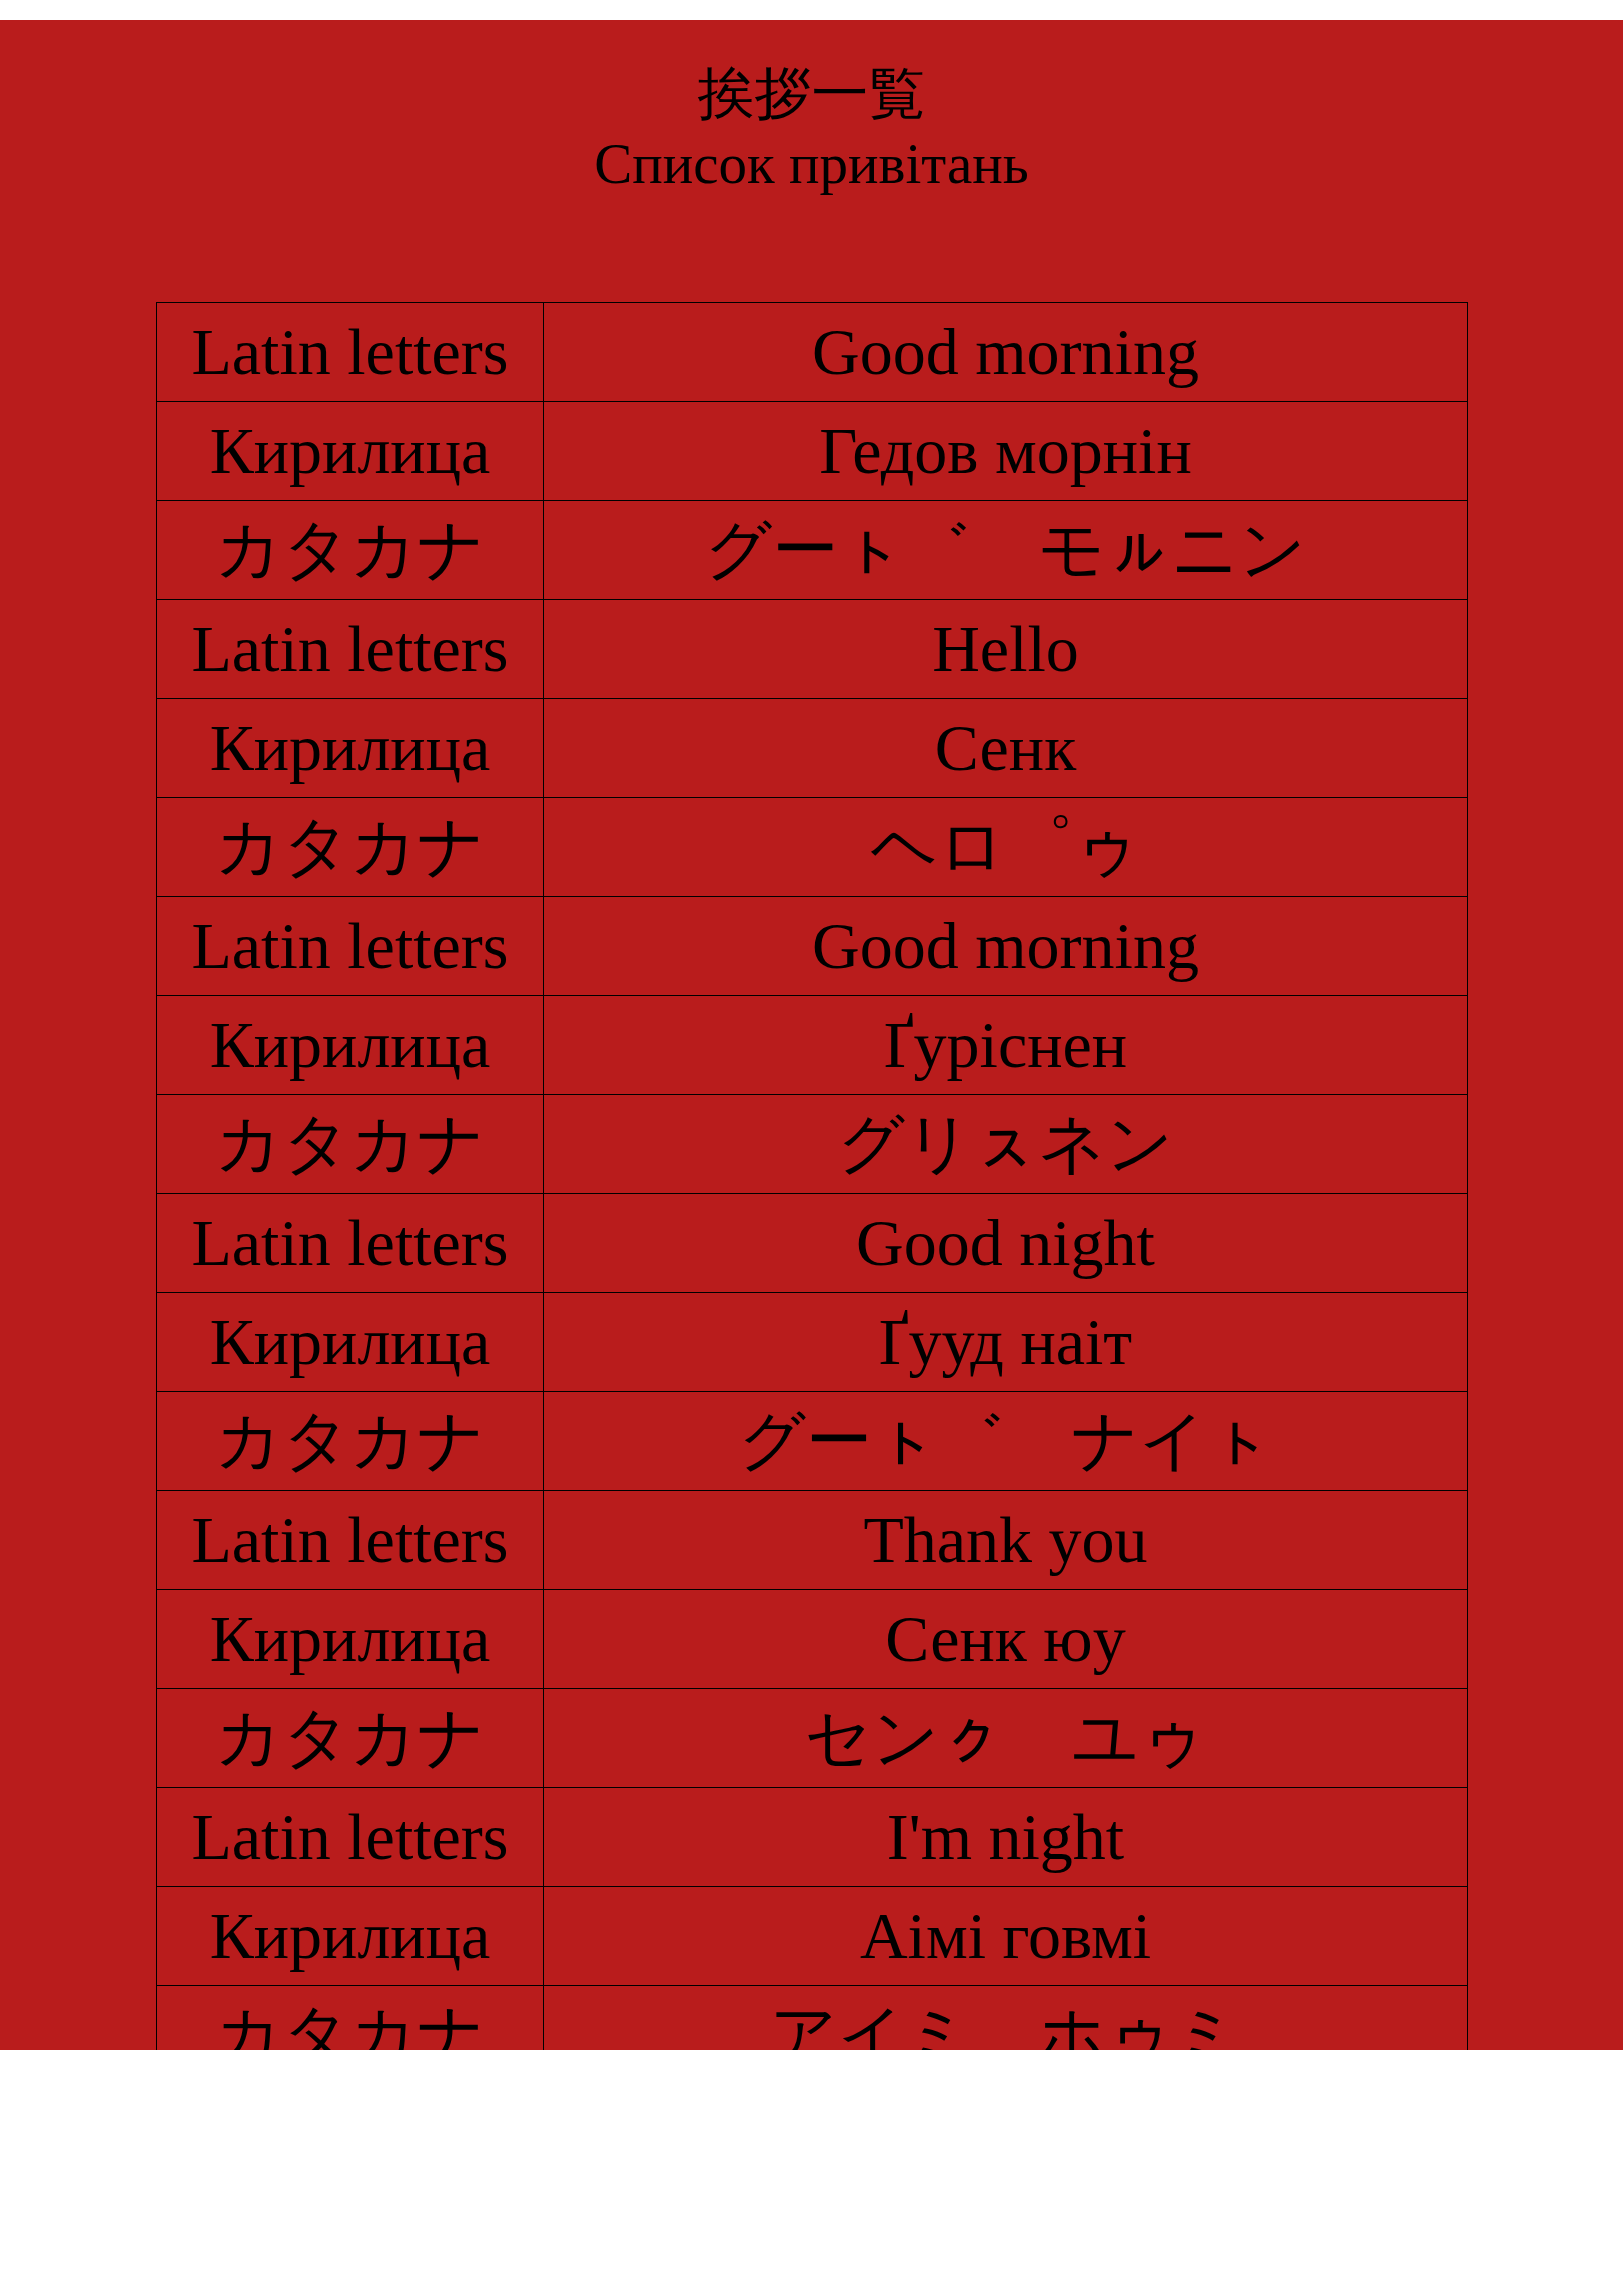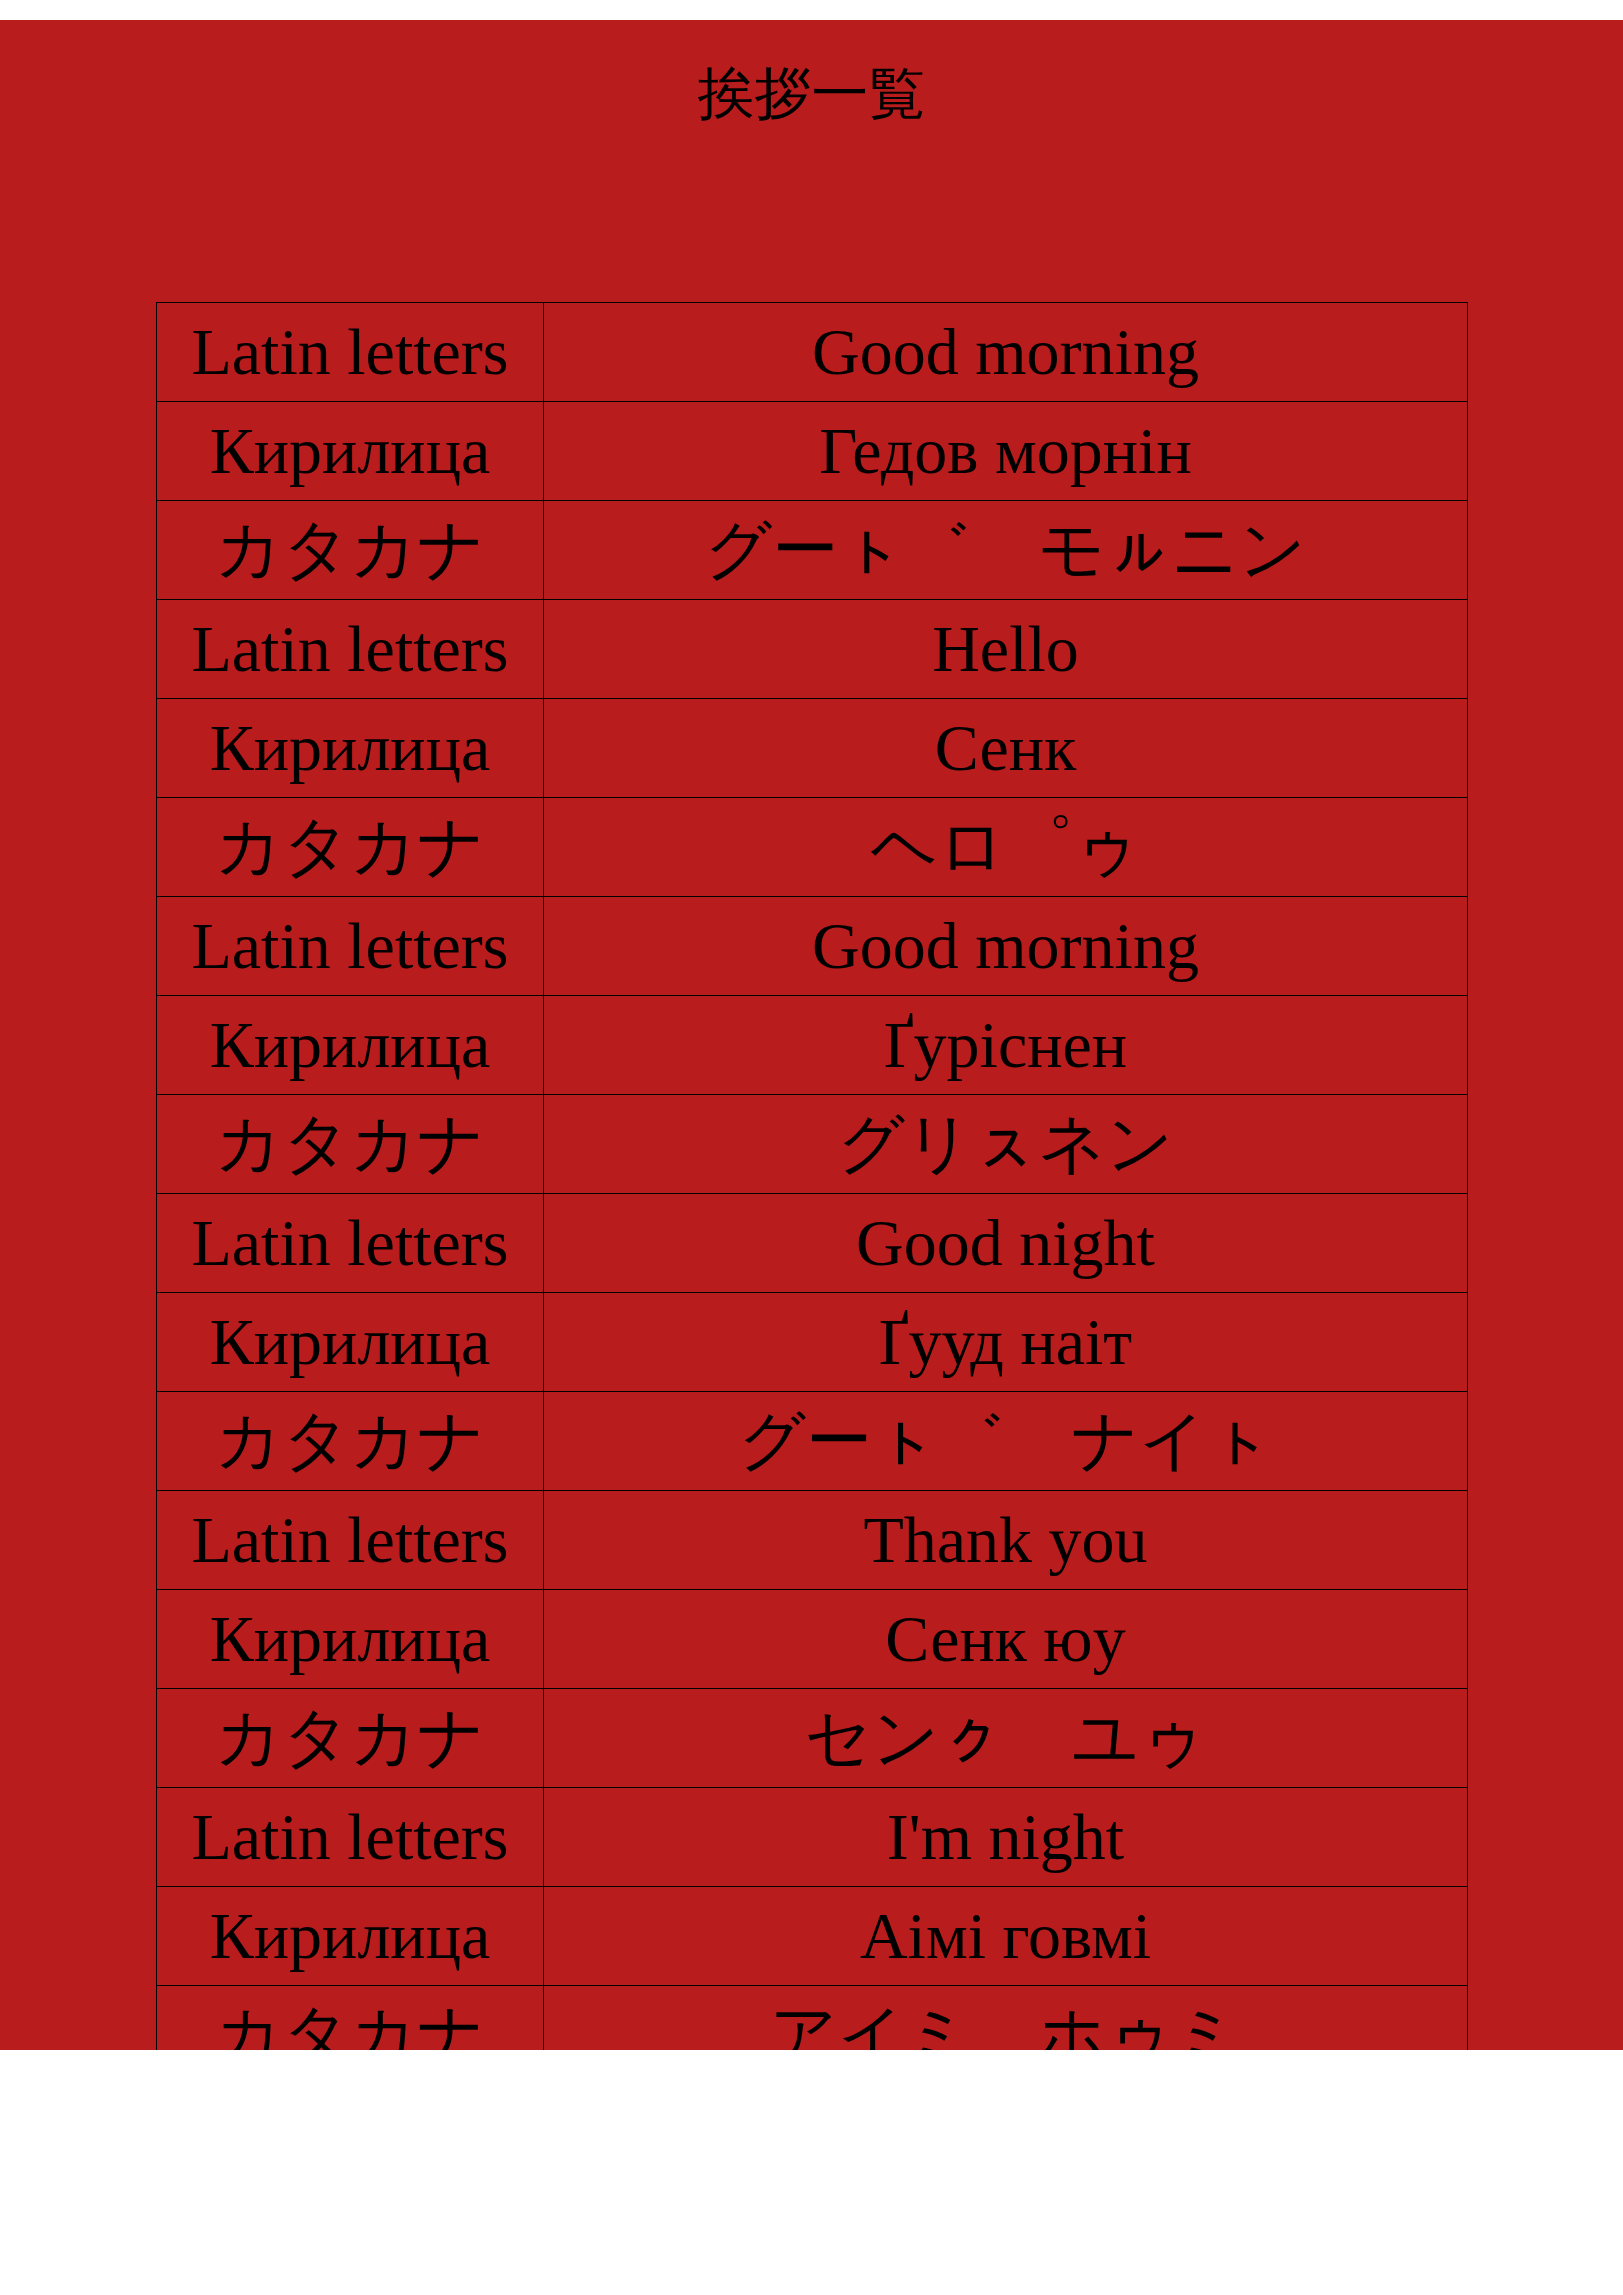--- a/index.html
+++ b/index.html
@@ -56,20 +56,21 @@
     text-align: right;
   }
 </style>
 </head>
 <body>
 
 <div class="page">
 
   <header class="titles">
     <div class="title">挨拶一覧</div>
+    <div class="title">Список привітань</div>
   </header>
 
   <table class="greetings">
     <tbody>
         <tr>
           <td class="label-cell">Latin letters</td>
           <td class="value-cell">Good morning</td>
         </tr>
         <tr>
           <td class="label-cell">Кирилица</td>

